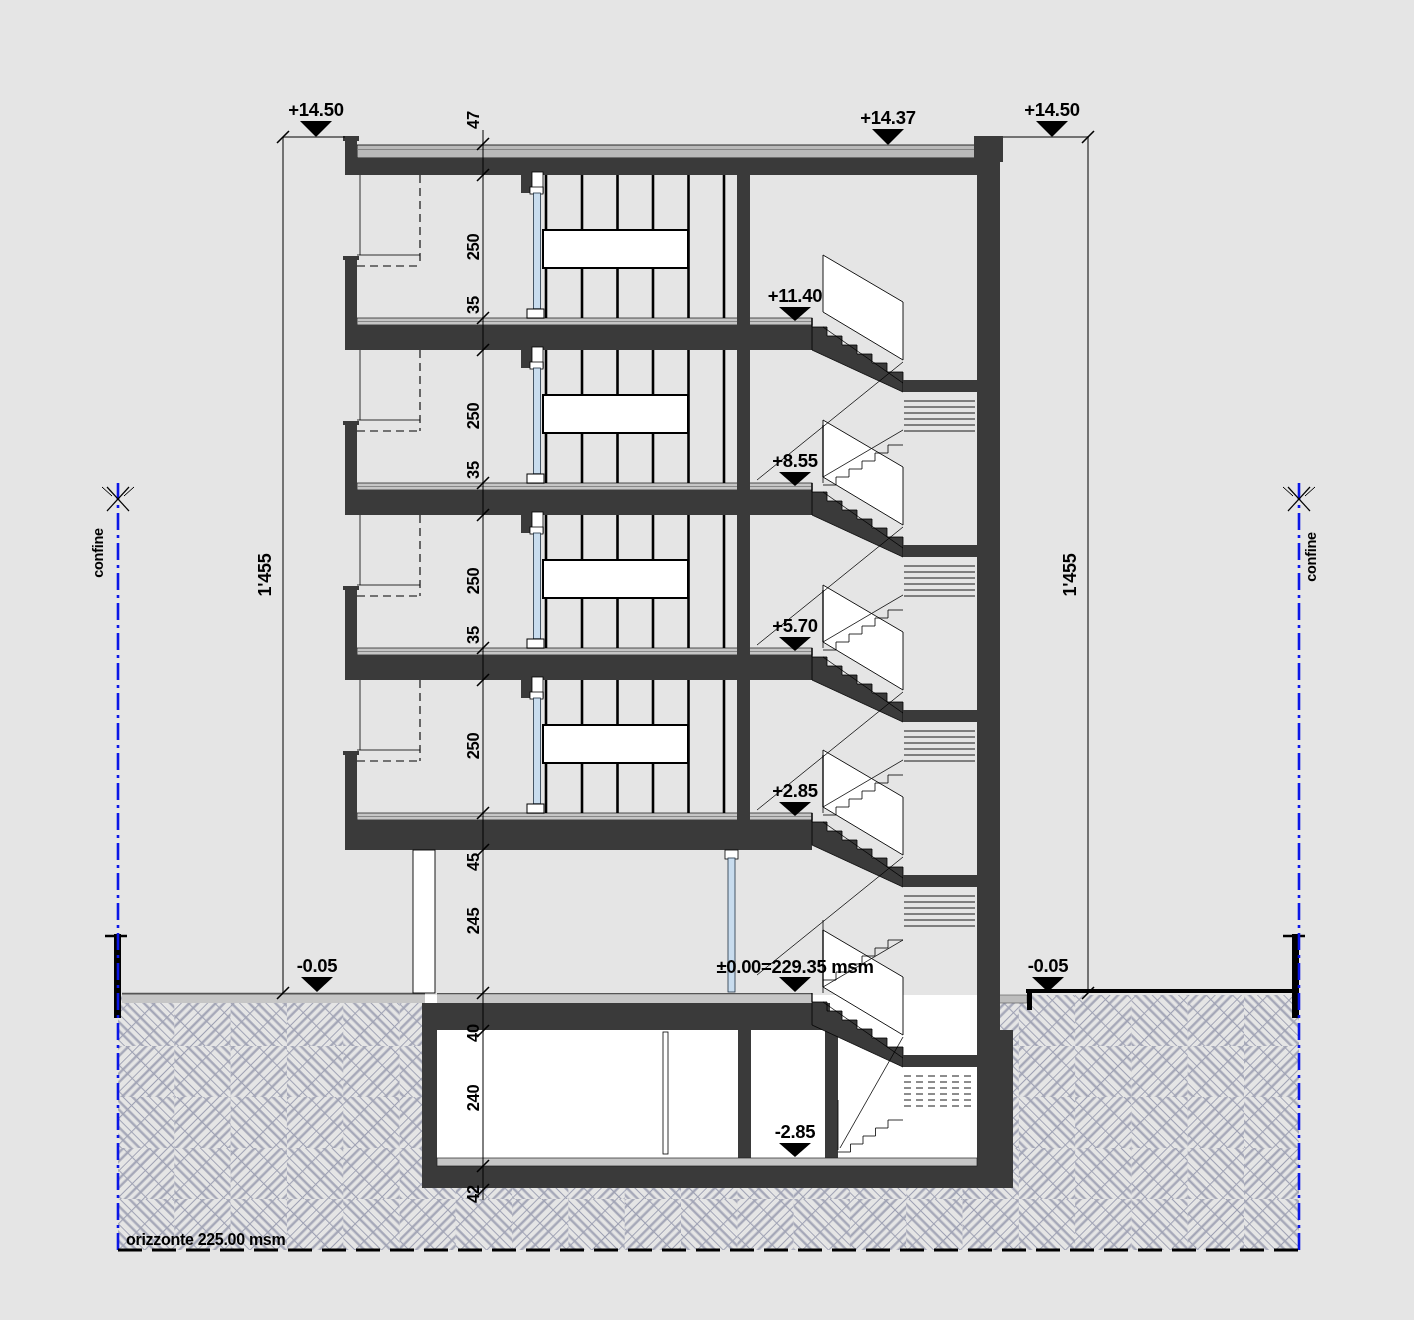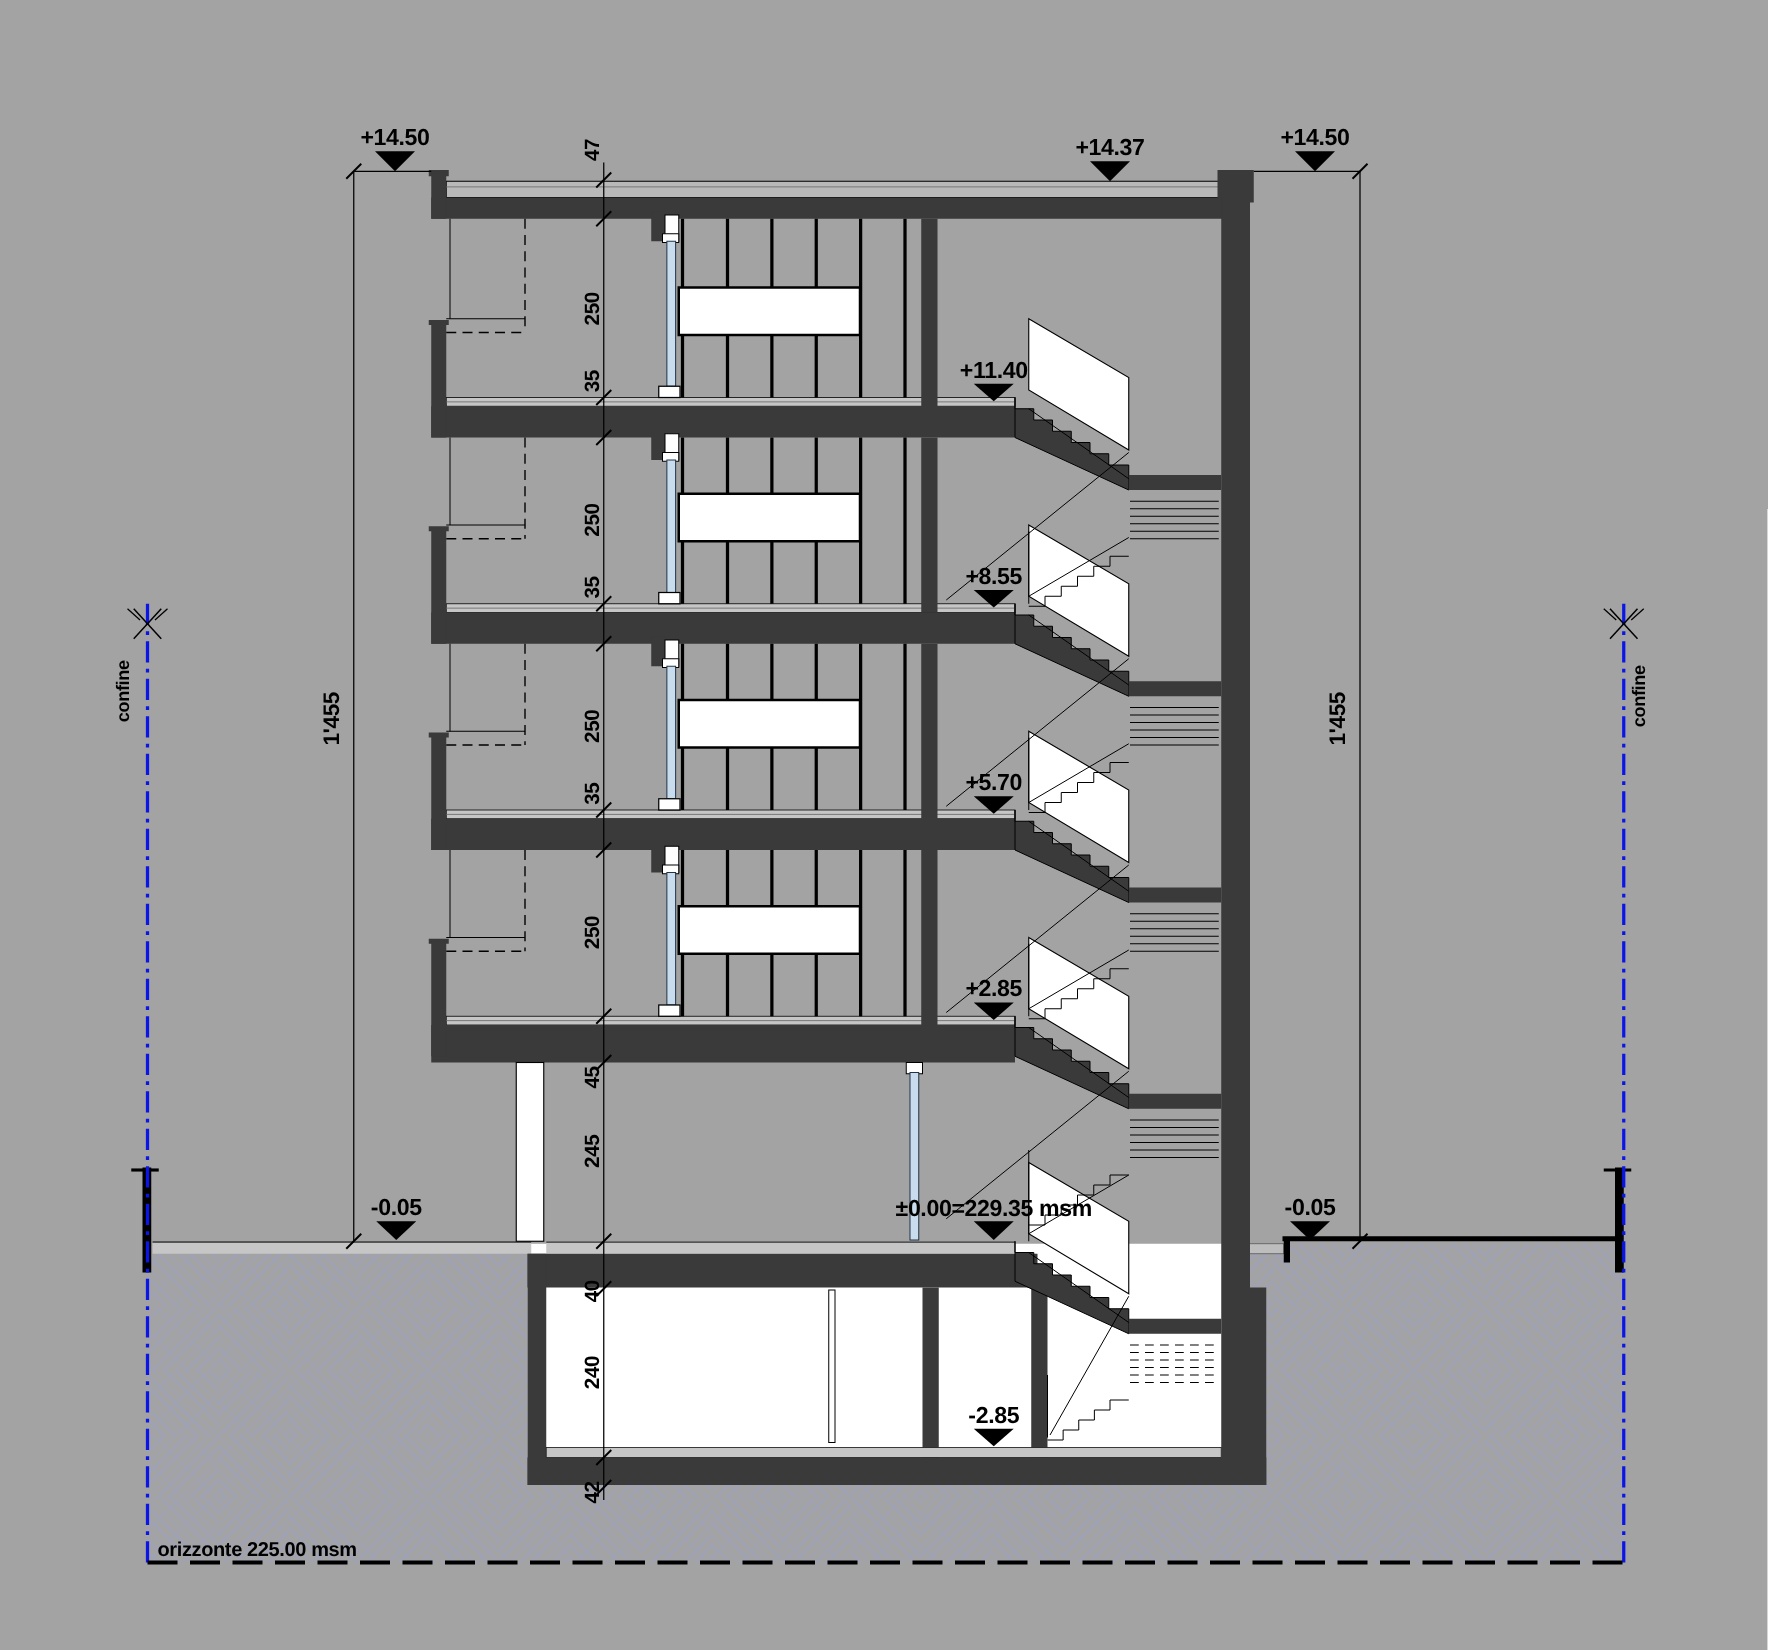--- a/index.html
+++ b/index.html
@@ -1,17 +1,17 @@
 <!DOCTYPE html>
 <html><head>
 <meta charset="utf-8">
 <style>
   html,body{margin:0;padding:0;background:#ffffff;}
   body{font-family:"Liberation Sans", sans-serif;}
-  #stage{width:1414px;height:1320px;position:relative;background:#a3a3a3;}
+  #stage{width:1414px;height:1320px;position:relative;background:#e5e5e5;}
   svg{display:block;}
   text{font-family:"Liberation Sans", sans-serif;font-weight:bold;fill:#000;letter-spacing:-0.3px;}
   .lvl{font-size:18.5px;}
   .dim{font-size:16.5px;}
   .tot{font-size:18px;}
   .conf{font-size:14.5px;}
   .datum{font-size:16px;}
 </style>
 </head>
 <body>

